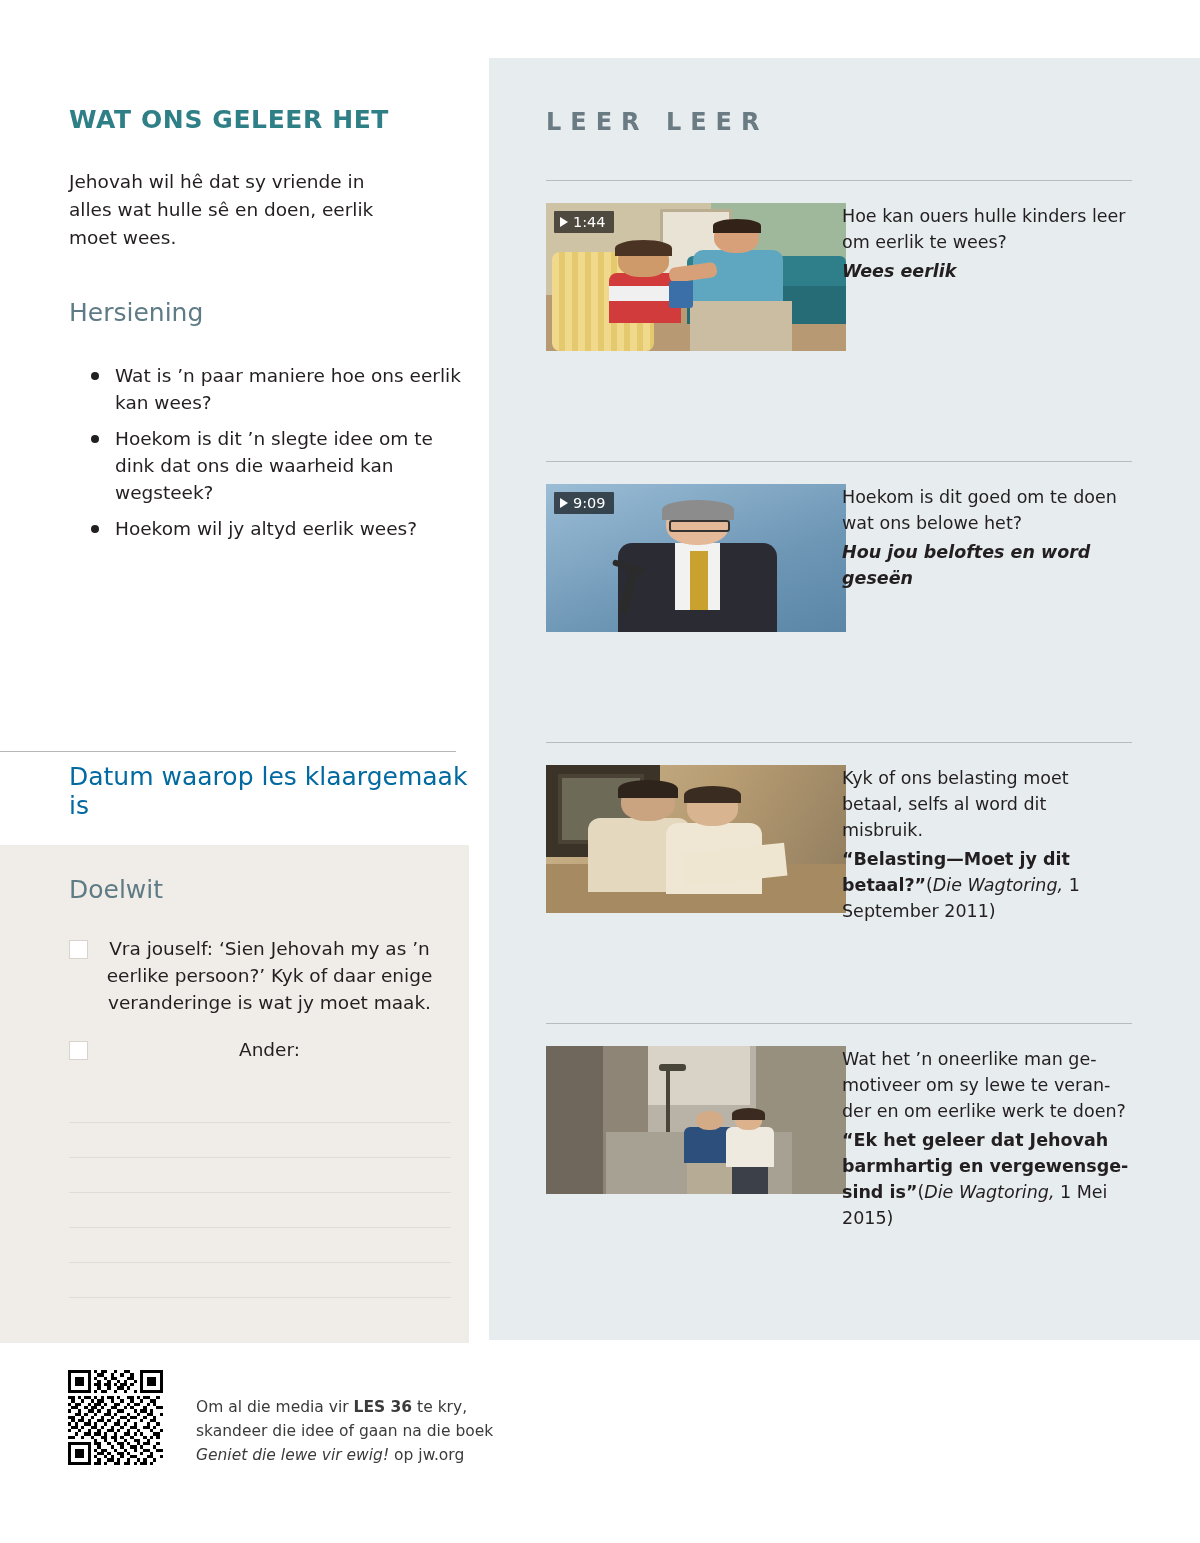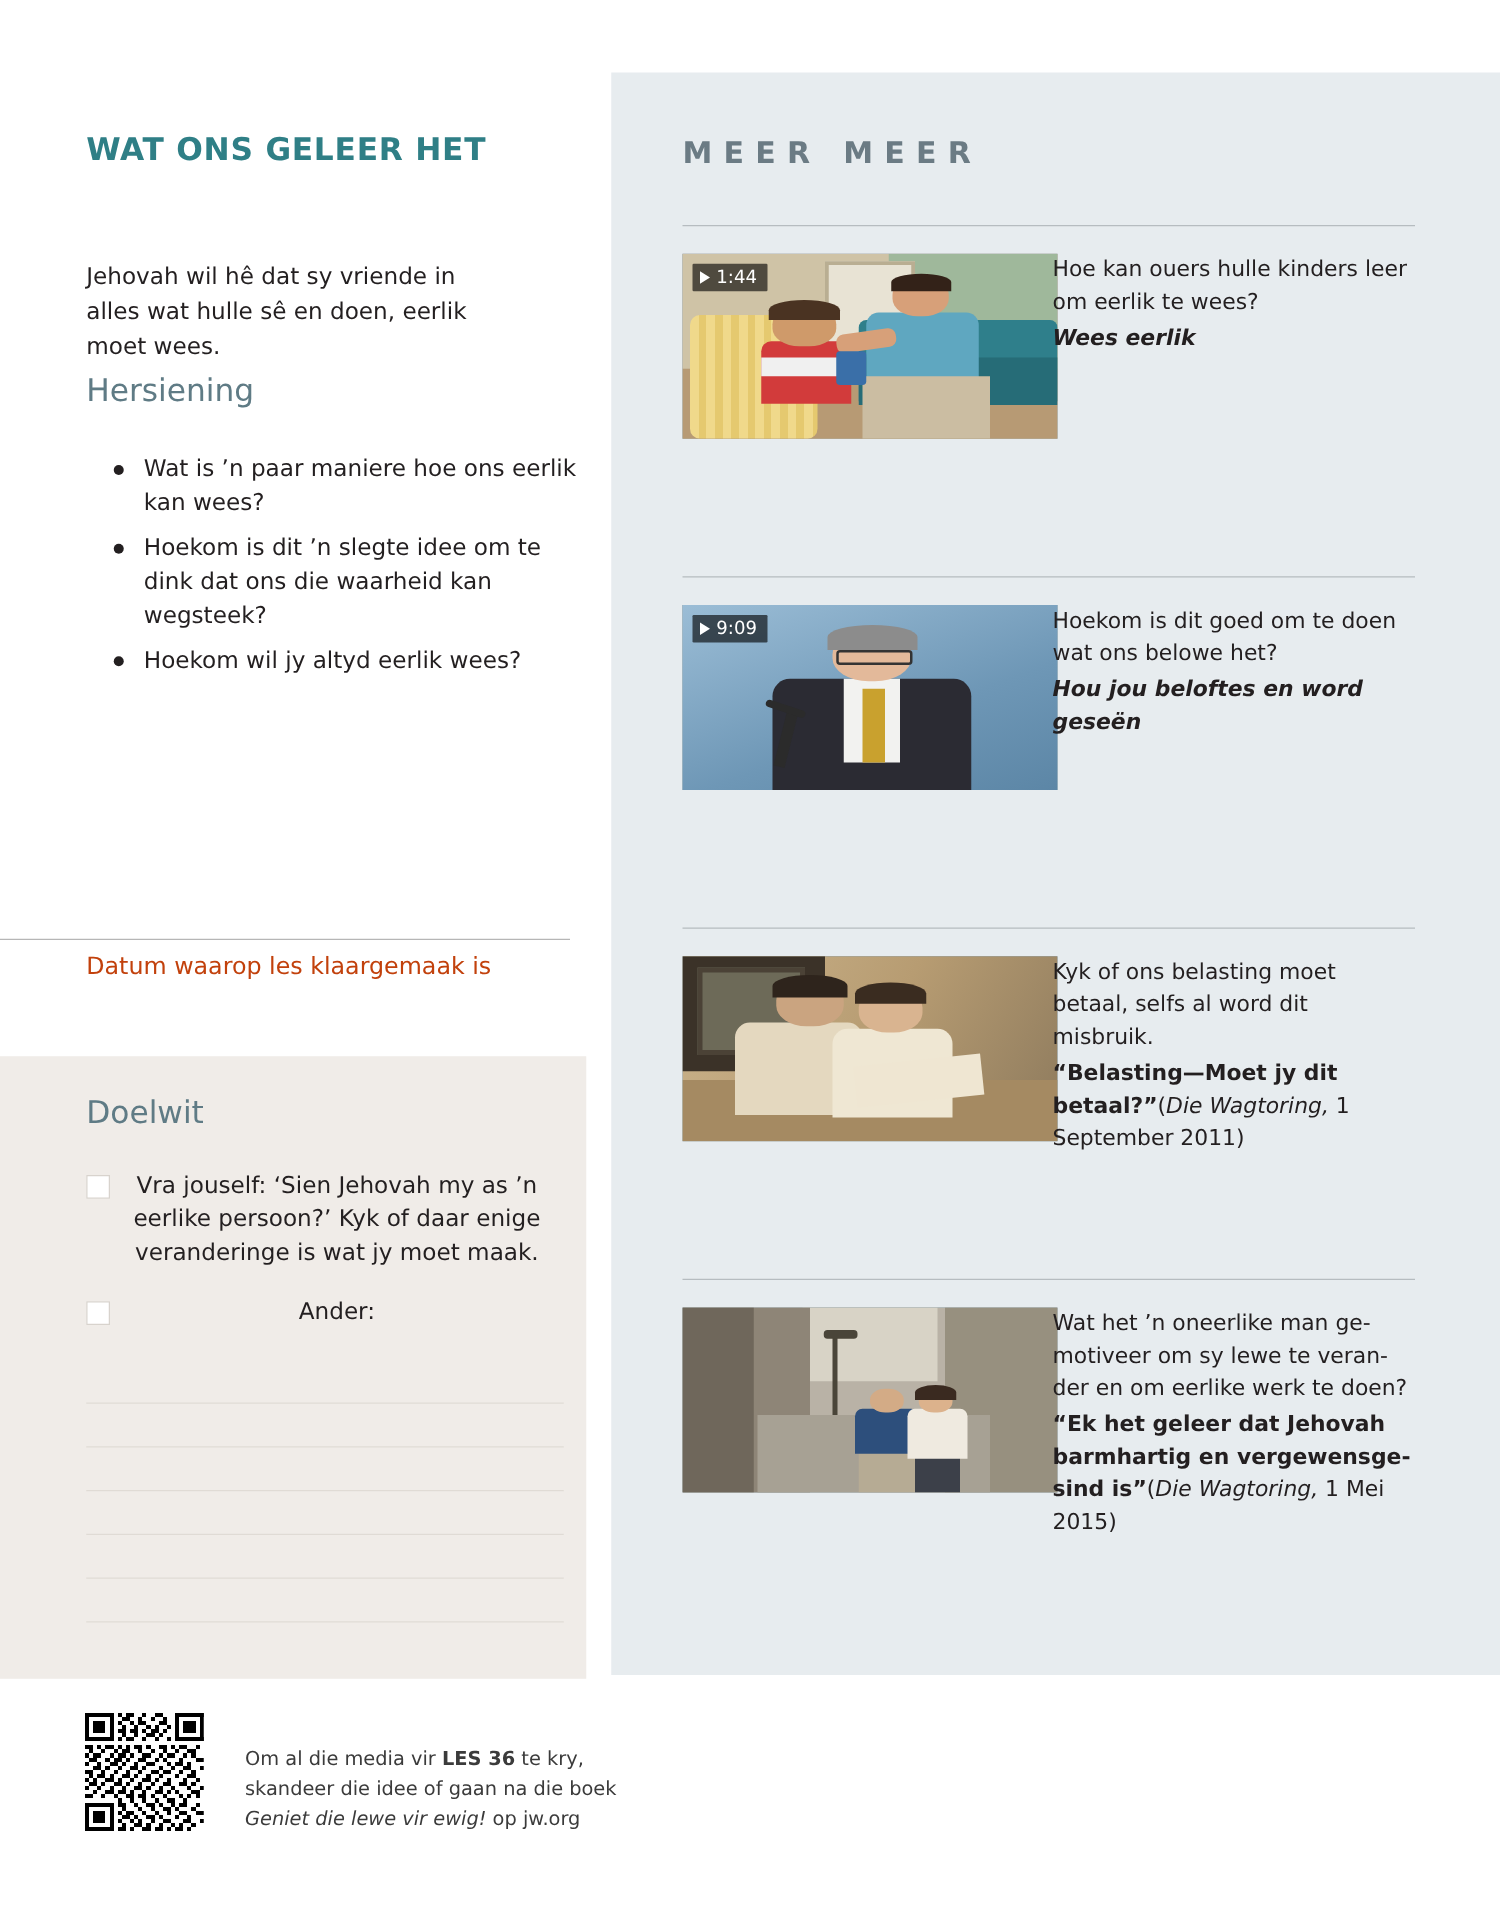--- a/index.html
+++ b/index.html
@@ -47,21 +47,20 @@
   }
 
   .lesson-summary {
     position: absolute;
     left: 69px;
     top: 168px;
     width: 330px;
     font-size: 18.5px;
     line-height: 28px;
     color: #231f20;
-    margin-top: 40px;
   }
 
   .sub-heading {
     position: absolute;
     font-size: 25px;
     font-weight: normal;
     color: #5f7b85;
   }
   #hersiening-heading { left: 69px; top: 298px; }
 
@@ -98,22 +97,22 @@
     width: 456px;
     height: 1px;
     background: #b6b6b6;
   }
 
   .date-line {
     position: absolute;
     left: 69px;
     top: 762px;
     width: 400px;
-    font-size: 19px;
-    color: #c2410c;
+    font-size: 25px;
+    color: #0369a1;
   }
 
   .goal-box {
     position: absolute;
     left: 0px;
     top: 845px;
     width: 469px;
     height: 498px;
     background: #f0ece8;
   }
@@ -593,21 +592,21 @@
     </g>
   </svg>
 </div>
 
 <div class="footer-text">
   <span>Om al die media vir </span><b>LES 36</b><span> te kry,</span><br>
   <span>skandeer die idee of gaan na die boek</span><br>
   <i>Geniet die lewe vir ewig!</i><span> op jw.org</span>
 </div>
 
-<div class="learn-more-heading">MEER MEER</div>
+<div class="learn-more-heading">LEER LEER</div>
 
 <div class="lm-rule" style="top:180px;"></div>
 <div class="lm-row" style="top:203px; height:148px;">
   <div class="thumb">
     <div class="art">
       <div class="t1-bg"></div>
         <div class="t1-wall"></div>
         <div class="t1-wallR"></div>
       <div class="t1-window"></div>
         <div class="t1-floor"></div>

